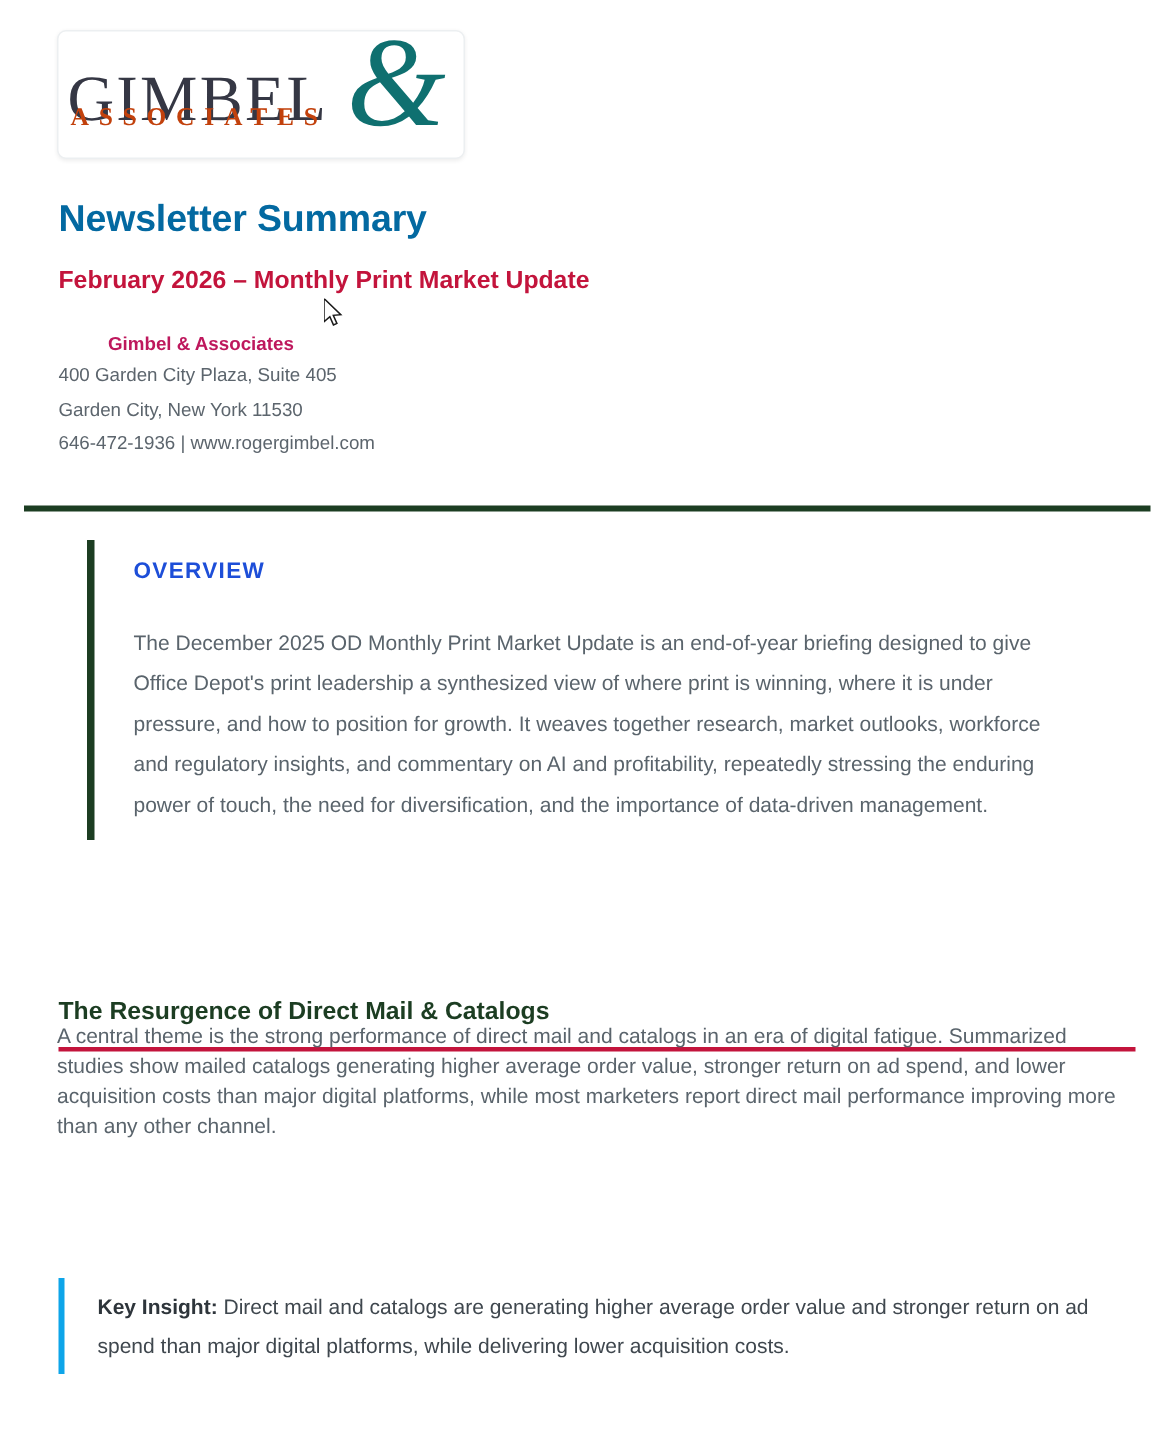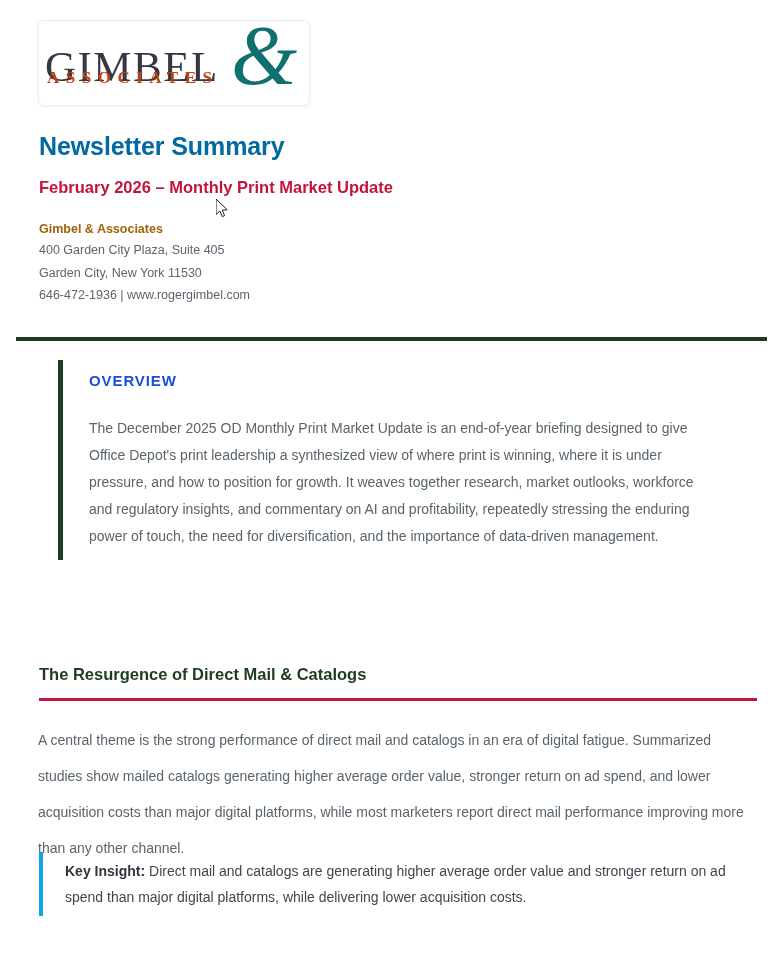--- a/index.html
+++ b/index.html
@@ -101,22 +101,23 @@
   
   .contact {
     position: absolute;
     left: 39px;
     top: 220px;
     width: 420px;
   }
   .contact-name {
     font-size: 12.5px;
     font-weight: 700;
-    color: #a16207;
+    color: #be185d;
     line-height: 19px;
+    margin-left: 33px;
   }
   .contact-line {
     font-size: 12.5px;
     color: #5c656d;
     line-height: 22.5px;
   }
 
   
   .divider-green {
     position: absolute;
@@ -166,25 +167,25 @@
     left: 39px;
     top: 698px;
     width: 718px;
     height: 3px;
     background: #c3143c;
   }
 
   .body-text {
     position: absolute;
     left: 38px;
-    top: 722px;
+    top: 680px;
     width: 706px;
     font-size: 14px;
     color: #5a646c;
-    line-height: 36px;
+    line-height: 20px;
     margin: 0;
   }
 
   
   .key-insight {
     position: absolute;
     left: 39px;
     top: 852px;
     width: 700px;
     padding: 6px 0 6px 22px;

